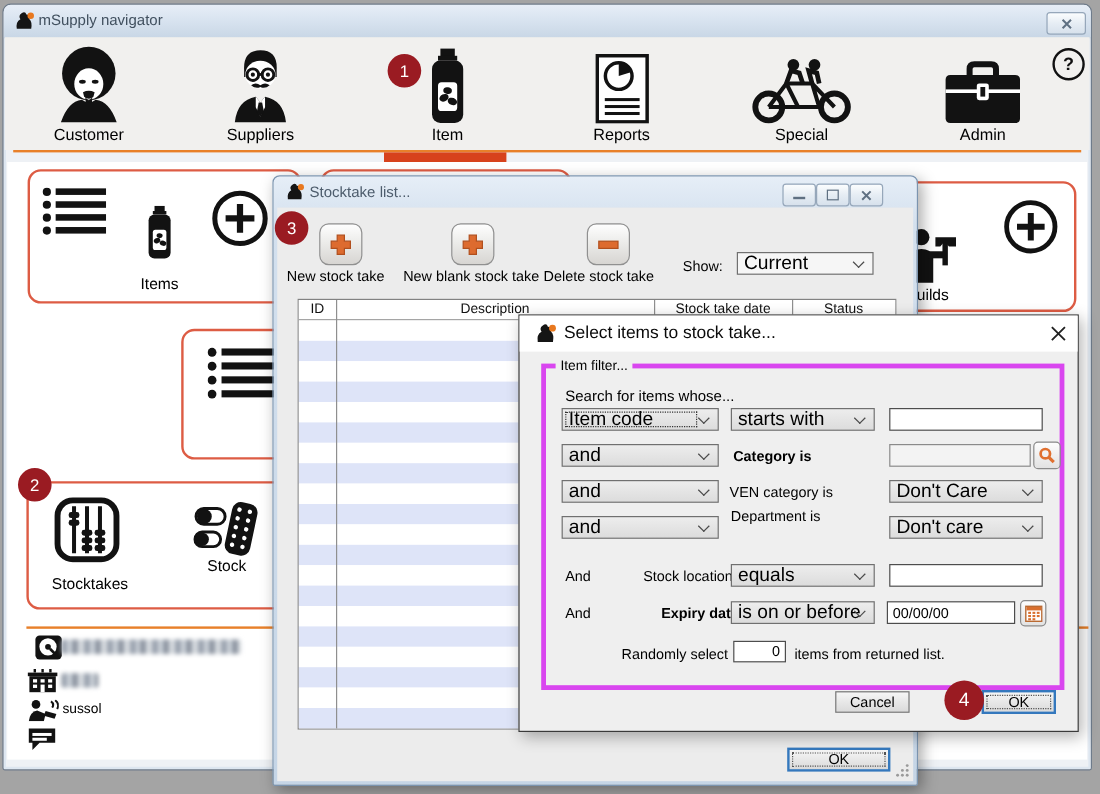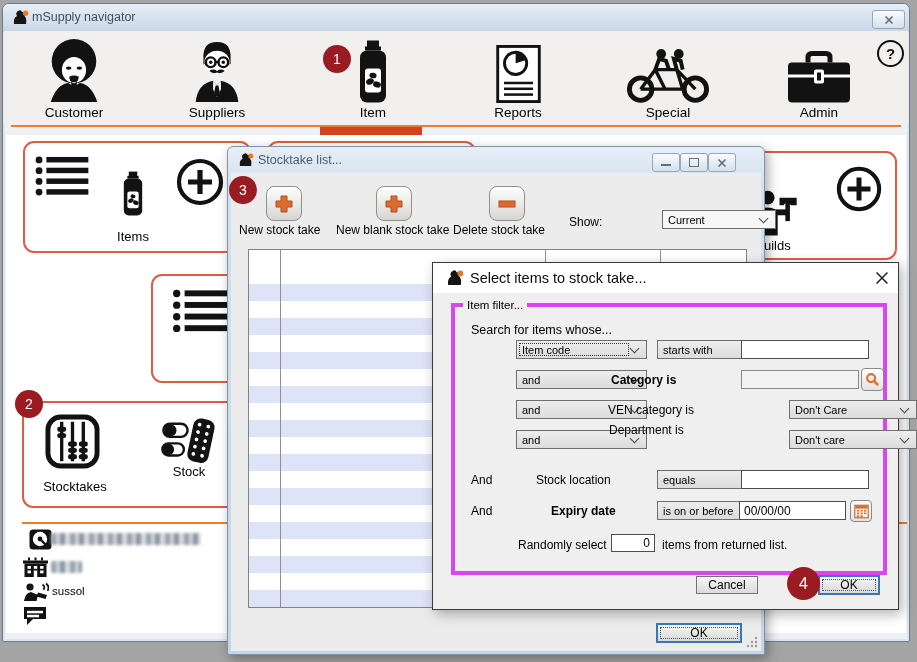--- a/index.html
+++ b/index.html
@@ -48,21 +48,21 @@
     border:1px solid #7b94af;border-radius:6px 6px 2px 2px;z-index:10;
     box-shadow:3px 4px 12px rgba(0,0,0,.35);}
   .stw-title{position:absolute;left:30px;top:6px;font-size:12.5px;color:#4d5c6c;}
   .stw-logo{position:absolute;left:10px;top:5px;width:16px;height:15px;}
   .stw-btn{top:6px;width:26px;height:17px;}
   .stw-body{position:absolute;left:3px;right:3px;top:26px;bottom:3px;background:#ececec;}
   .tool-btn{position:absolute;width:34px;height:33px;border:1px solid #909090;border-radius:8px;
     background:linear-gradient(180deg,#fefefe,#ececea 45%,#d7d5d2);display:flex;align-items:center;justify-content:center;cursor:pointer;}
   .tool-label{position:absolute;font-size:12px;color:#000;text-align:left;}
   .combo{position:absolute;height:19px;background:linear-gradient(180deg,#ededed,#dcdcdc);
-    border:1px solid #707070;font-size:11px;color:#000;line-height:18px;padding-left:5px;box-sizing:border-box;cursor:pointer;margin-left:48px;}
+    border:1px solid #707070;font-size:16px;color:#000;line-height:18px;padding-left:5px;box-sizing:border-box;cursor:pointer;}
   .chev{position:absolute;right:8px;top:50%;width:6px;height:6px;border-right:1.6px solid #4a4a4a;
     border-bottom:1.6px solid #4a4a4a;transform:translateY(-72%) rotate(45deg);}
   .focus-dotted:after{content:"";position:absolute;left:2px;right:17px;top:2px;bottom:2px;border:1px dotted #333;}
   .stw-table{position:absolute;left:17px;top:76px;width:499px;height:359px;background:#fff;
     border:1px solid #828282;box-sizing:border-box;}
   .thead{display:flex;height:16px;border-bottom:1px solid #8f8f8f;background:#fff;}
   .thead .hc{font-size:11.5px;color:#111;text-align:center;line-height:16px;overflow:hidden;}
   .tbody{position:absolute;left:0;right:0;top:17px;bottom:0;display:flex;flex-direction:column;}
   .trow{flex:1;background:#fff;}
   .trow.alt{background:#dee4f8;}
@@ -448,20 +448,26 @@
       </div>
       <div class="tool-label" style="left:222px;top:50px;width:110px;">Delete stock take</div>
 
       <div class="tool-label" style="left:338px;top:42px;width:40px;text-align:left;">Show:</div>
       <div class="combo" style="left:383px;top:37px;width:114px;background:#f6f6f6;">
         <span>Current</span>
         <span class="chev"></span>
       </div>
 
       <div class="stw-table">
+        <div class="thead">
+          <div class="hc" style="width:31px">ID</div>
+          <div class="hc" style="width:265px">Description</div>
+          <div class="hc" style="width:115px">Stock take date</div>
+          <div class="hc" style="width:86px">Status</div>
+        </div>
         <div class="tbody">
             <div class="trow"></div>
             <div class="trow alt"></div>
             <div class="trow"></div>
             <div class="trow alt"></div>
             <div class="trow"></div>
             <div class="trow alt"></div>
             <div class="trow"></div>
             <div class="trow alt"></div>
             <div class="trow"></div>

